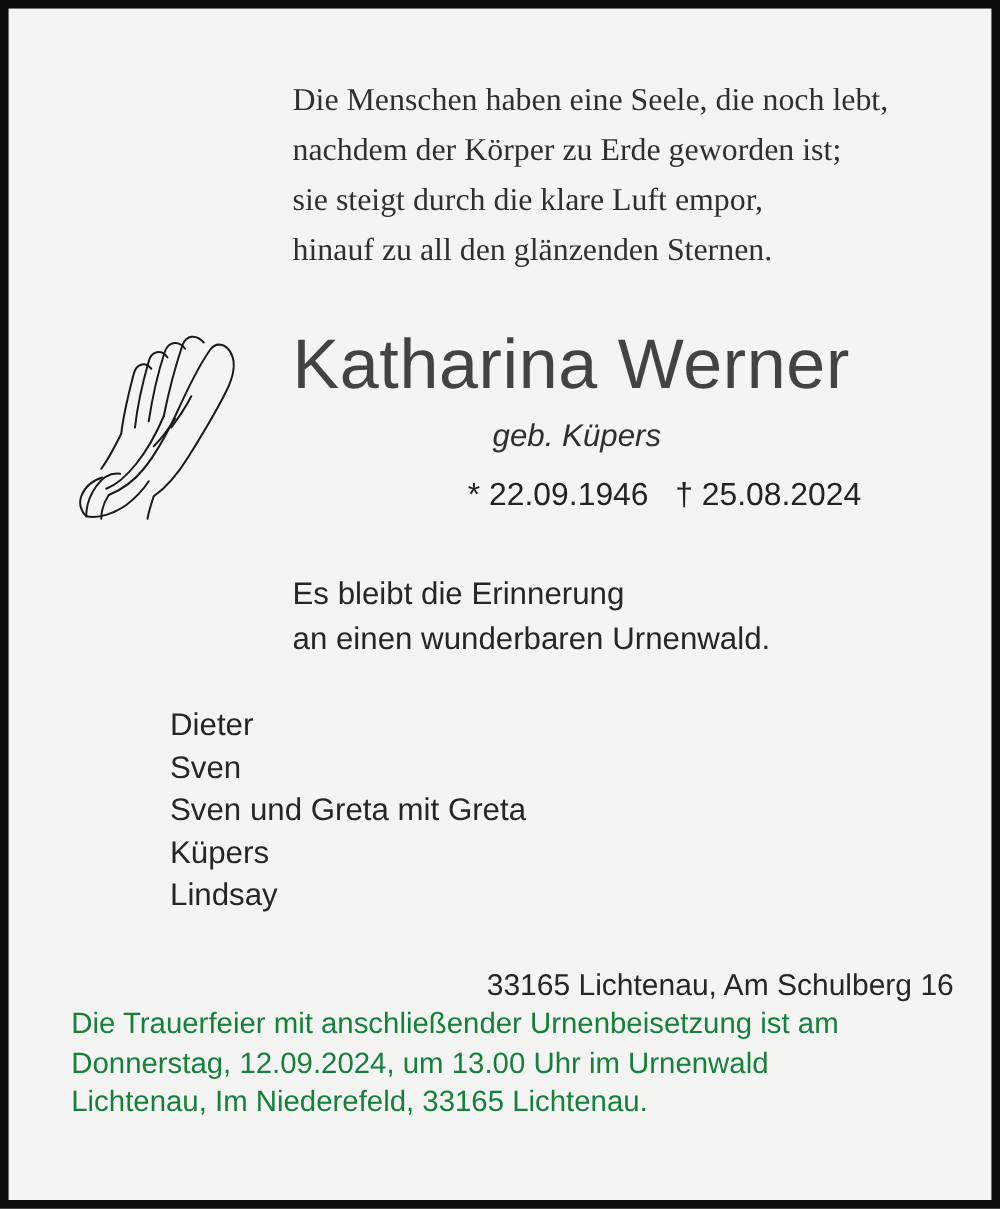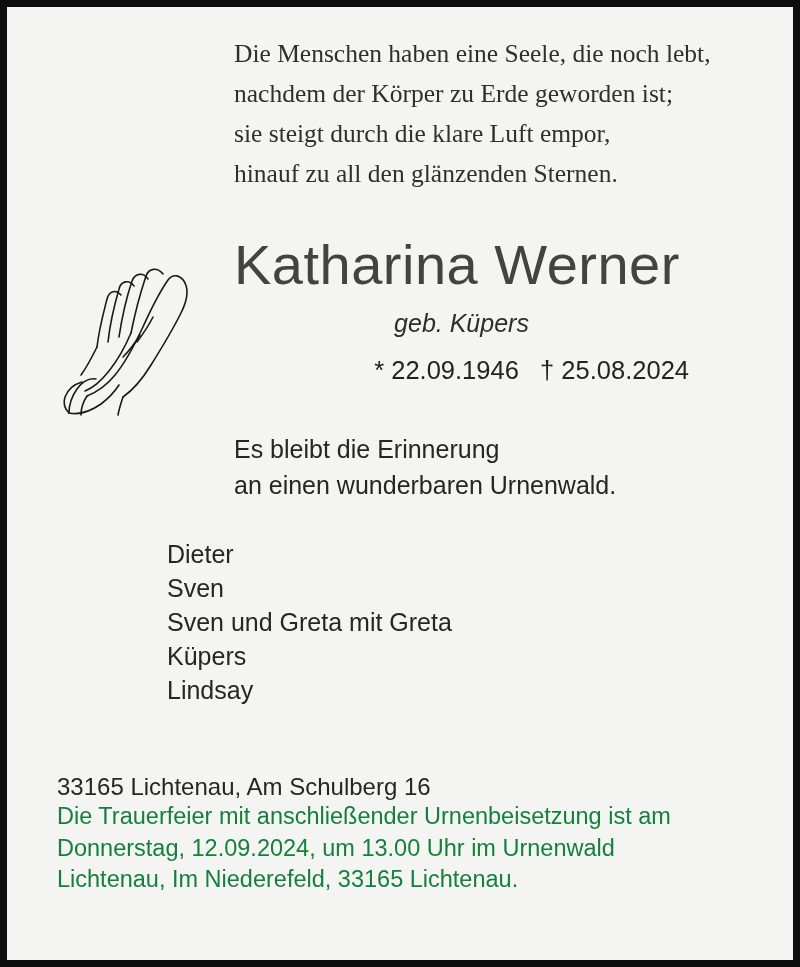--- a/index.html
+++ b/index.html
@@ -22,21 +22,21 @@
     background: #f4f4f2;
     border: 7px solid #0d0d0d;
     padding: 0;
   }
   .inner {
     position: relative;
     box-sizing: border-box;
     width: 100%;
     height: 100%;
     background: #f4f4f2;
-    padding: 19px 30px 22px 42px;
+    padding: 45px 30px 22px 42px;
   }
 
   
   .poem {
     font-family: "Liberation Serif", serif;
     font-size: 25.5px;
     line-height: 1.57;
     color: #2f2f2f;
     margin-left: 185px;
     margin-top: 8px;
@@ -90,35 +90,36 @@
     margin-left: 185px;
     font-size: 25px;
     line-height: 1.45;
     color: #262626;
     white-space: pre-line;
   }
 
   
   .survivors {
     margin-top: 34px;
-    margin-left: 118px;
+    margin-left: 87px;
     font-size: 25px;
     line-height: 1.36;
     color: #262626;
   }
   .survivors div {
     white-space: nowrap;
   }
 
   
   .address {
-    margin-top: 66px;
+    margin-top: 42px;
     margin-left: 8px;
     font-size: 24px;
     color: #262626;
+    text-align: right;
   }
 
   
   .service {
     margin-left: 8px;
     font-size: 23.5px;
     line-height: 1.33;
     color: #15803d;
     white-space: pre-line;
     max-width: 700px;

